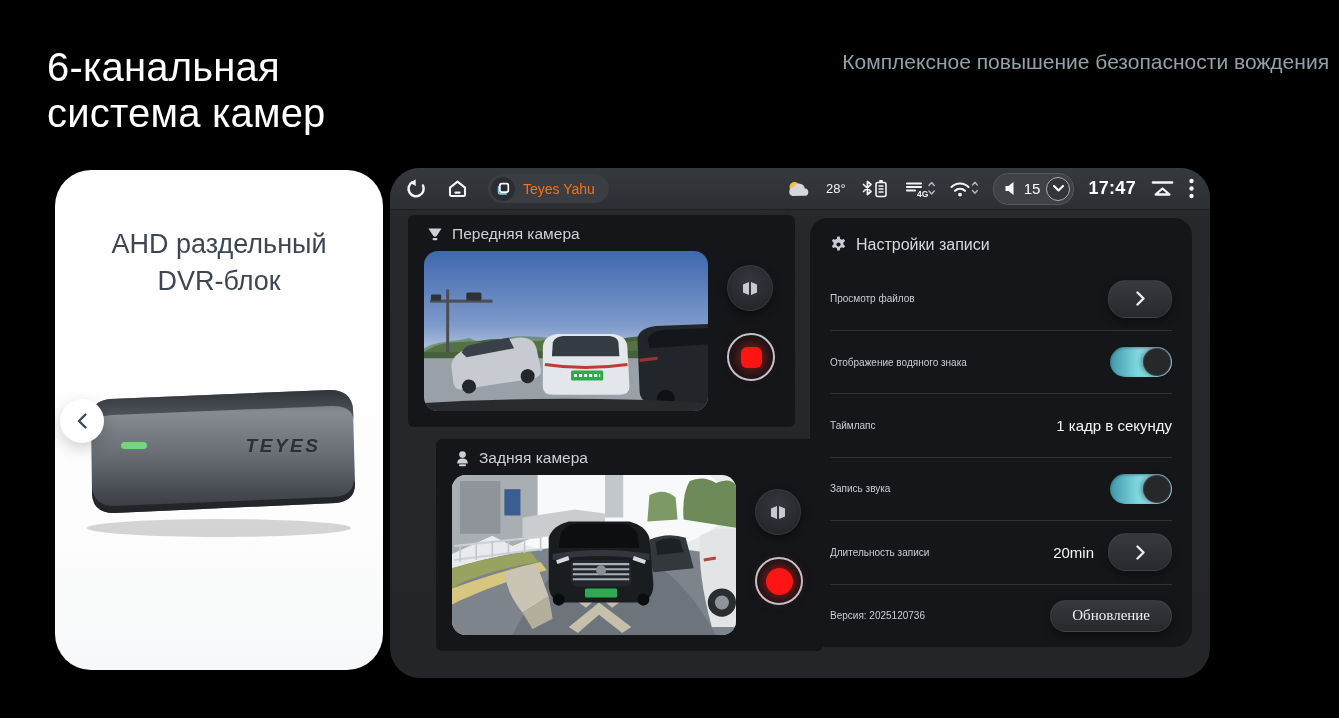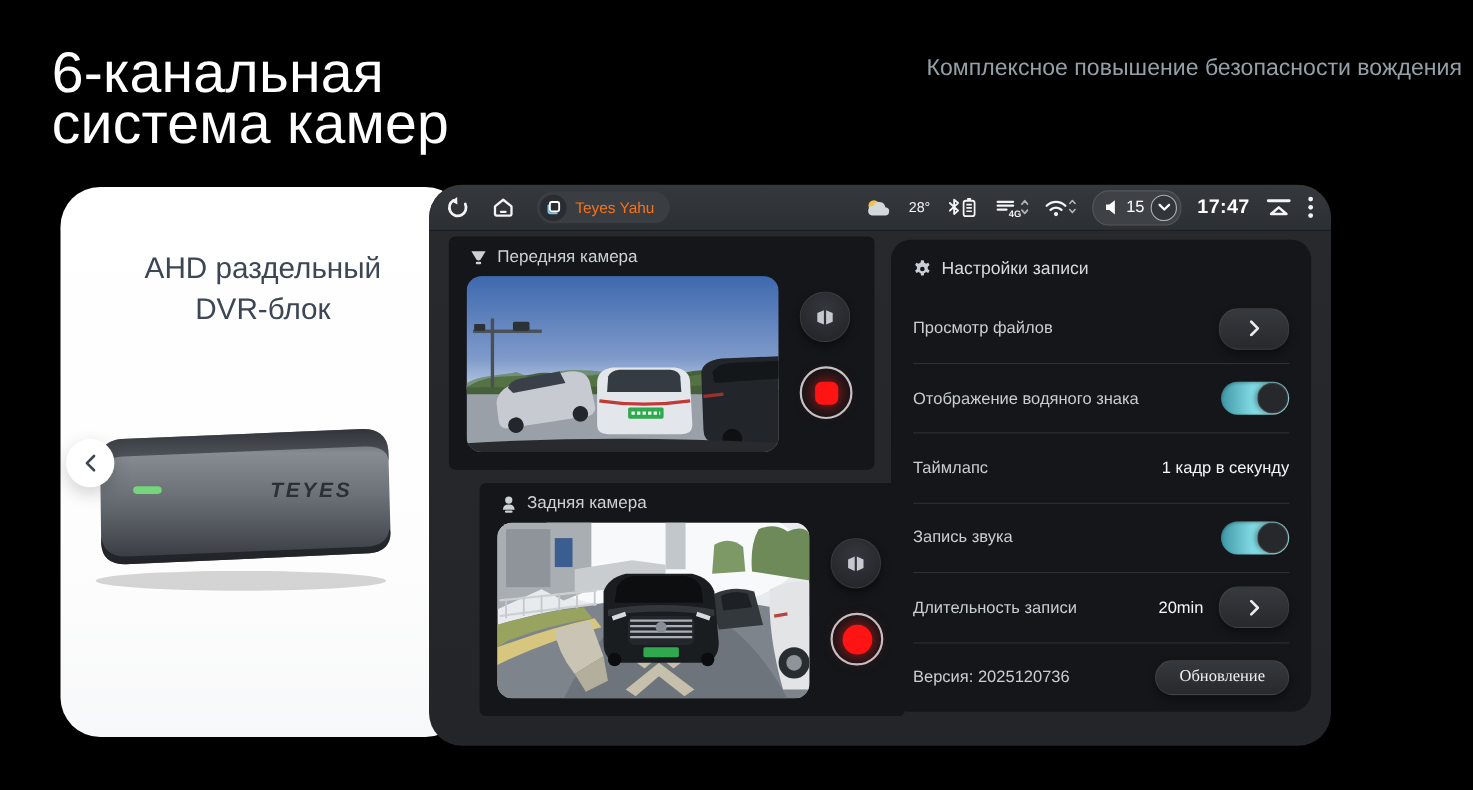--- a/index.html
+++ b/index.html
@@ -1,24 +1,24 @@
 <!DOCTYPE html>
 <html><head>
 <meta charset="utf-8">
 <style>
   html,body{margin:0;padding:0;background:#000;}
   .stage{position:relative;width:1339px;height:718px;background:#000;overflow:hidden;
          font-family:"Liberation Sans",sans-serif;-webkit-font-smoothing:antialiased;}
 
   
-  .page-title{position:absolute;left:47px;top:44px;color:#fff;font-size:52px;line-height:46px;font-weight:500;letter-spacing:.2px;}
+  .page-title{position:absolute;left:47px;top:44px;color:#fff;font-size:40px;line-height:46px;font-weight:500;letter-spacing:.2px;}
   .page-subtitle{position:absolute;right:10px;top:50px;color:#93a0a8;font-size:21px;}
 
   
-  .promo-card{position:absolute;left:55px;top:170px;width:328px;height:500px;background:linear-gradient(180deg,#ffffff 0%,#fdfdfd 70%,#f7f8f9 100%);border-radius:36px;padding-left:40px;}
+  .promo-card{position:absolute;left:55px;top:170px;width:328px;height:500px;background:linear-gradient(180deg,#ffffff 0%,#fdfdfd 70%,#f7f8f9 100%);border-radius:36px;}
   .promo-caption{position:absolute;left:0;right:0;top:56px;text-align:center;color:#3d4654;font-size:27px;line-height:37px;font-weight:400;}
   .device-svg{position:absolute;left:14px;top:208px;width:300px;height:170px;}
   .prev-btn{position:absolute;left:5px;top:229px;width:44px;height:44px;border-radius:50%;background:#fff;
             box-shadow:0 6px 16px rgba(0,0,0,.18);display:flex;align-items:center;justify-content:center;cursor:pointer;}
 
   
   .hu-panel{position:absolute;left:390px;top:168px;width:820px;height:510px;border-radius:30px;overflow:hidden;
             background:linear-gradient(180deg,#27292d 0%,#232528 100%);}
   .statusbar{position:absolute;left:0;top:0;right:0;height:42px;display:flex;align-items:center;justify-content:space-between;
              padding:0 16px;box-sizing:border-box;background:linear-gradient(180deg,#35383c,#2c2f33);border-bottom:1px solid #1c1e21;}
@@ -46,21 +46,21 @@
             border:1px solid rgba(255,255,255,.07);box-shadow:0 4px 8px rgba(0,0,0,.45);}
   .btn-rec{right:20px;top:118px;width:48px;height:48px;background:#121416;border:2.5px solid #c3c8cd;box-sizing:border-box;}
   .rec-square{width:21px;height:21px;border-radius:6px;background:#ff1414;box-shadow:0 0 16px rgba(255,30,30,.8);}
   .rec-circle{width:27px;height:27px;border-radius:50%;background:#ff1414;box-shadow:0 0 16px rgba(255,30,30,.8);}
 
   
   .settings-card{position:absolute;left:420px;top:50px;width:382px;height:429px;border-radius:18px;background:#141619;
                  box-sizing:border-box;padding:0 20px;display:flex;flex-direction:column;}
   .set-head{height:46px;display:flex;align-items:center;gap:9px;color:#d6dade;font-size:16px;padding-top:4px;}
   .set-row{height:63px;display:flex;align-items:center;justify-content:space-between;}
-  .set-label{color:#c9ced4;font-size:15px;}
+  .set-label{color:#c9ced4;font-size:10px;}
   .set-right{display:flex;align-items:center;gap:14px;}
   .set-value{color:#f4f6f7;font-size:15px;font-weight:500;}
   .divider{height:1px;background:#2e3136;}
   .chev-pill{width:62px;height:36px;border-radius:18px;background:linear-gradient(180deg,#36393d,#27292d);
              border:1px solid rgba(255,255,255,.06);box-shadow:0 4px 8px rgba(0,0,0,.4);
              display:flex;align-items:center;justify-content:center;cursor:pointer;}
   .toggle{width:62px;height:30px;border-radius:15px;position:relative;cursor:pointer;
           background:linear-gradient(90deg,#3f97a6 0%,#7fd9e2 45%,#a7edf1 100%);
           box-shadow:inset 0 1px 3px rgba(0,0,0,.35);}
   .toggle .knob{position:absolute;top:1px;right:1px;width:28px;height:28px;border-radius:50%;background:#26282b;

